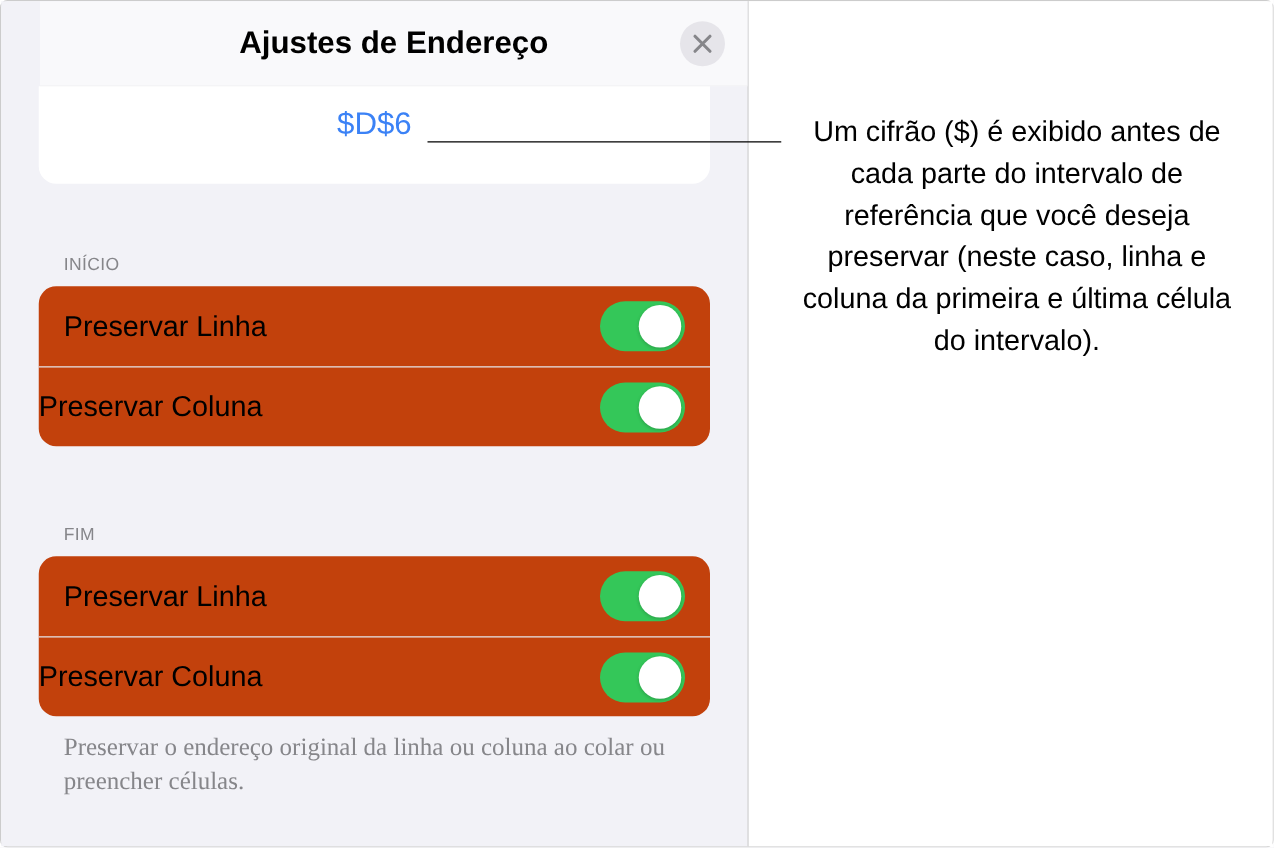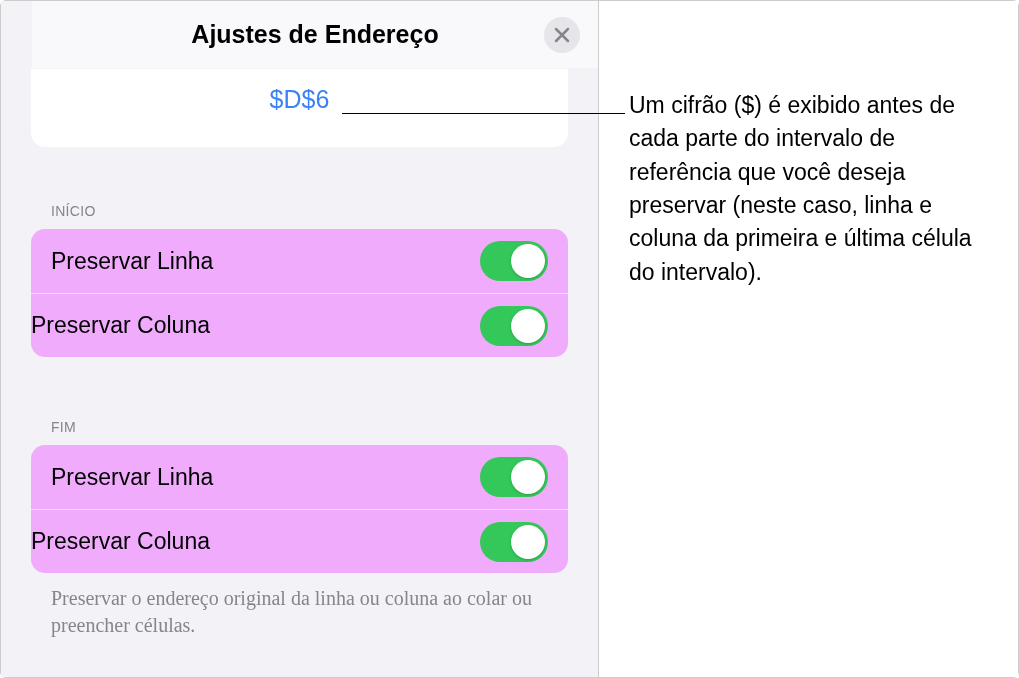--- a/index.html
+++ b/index.html
@@ -82,21 +82,21 @@
       letter-spacing: 0.3px;
       margin-top: 56px;
       margin-bottom: 10px;
       padding-left: 20px;
       text-transform: uppercase;
     }
     .section-label.second {
       margin-top: 62px;
     }
     .settings-group {
-      background: #f0abfc;
+      background: #c2410c;
       border-radius: 14px;
     }
     .settings-row {
       display: flex;
       align-items: center;
       justify-content: space-between;
       padding: 16px 20px;
       height: 64px;
     }
     .settings-row + .settings-row {
@@ -139,20 +139,21 @@
       background: #fff;
     }
     .annotation-text {
       position: absolute;
       left: 30px;
       top: 88px;
       right: 20px;
       font-size: 23px;
       color: #000;
       line-height: 1.45;
+      text-align: center;
     }
     .callout-line {
       position: absolute;
       left: 341px;
       top: 112px;
       width: 283px;
       height: 1px;
       background: #000;
       z-index: 10;
     }

